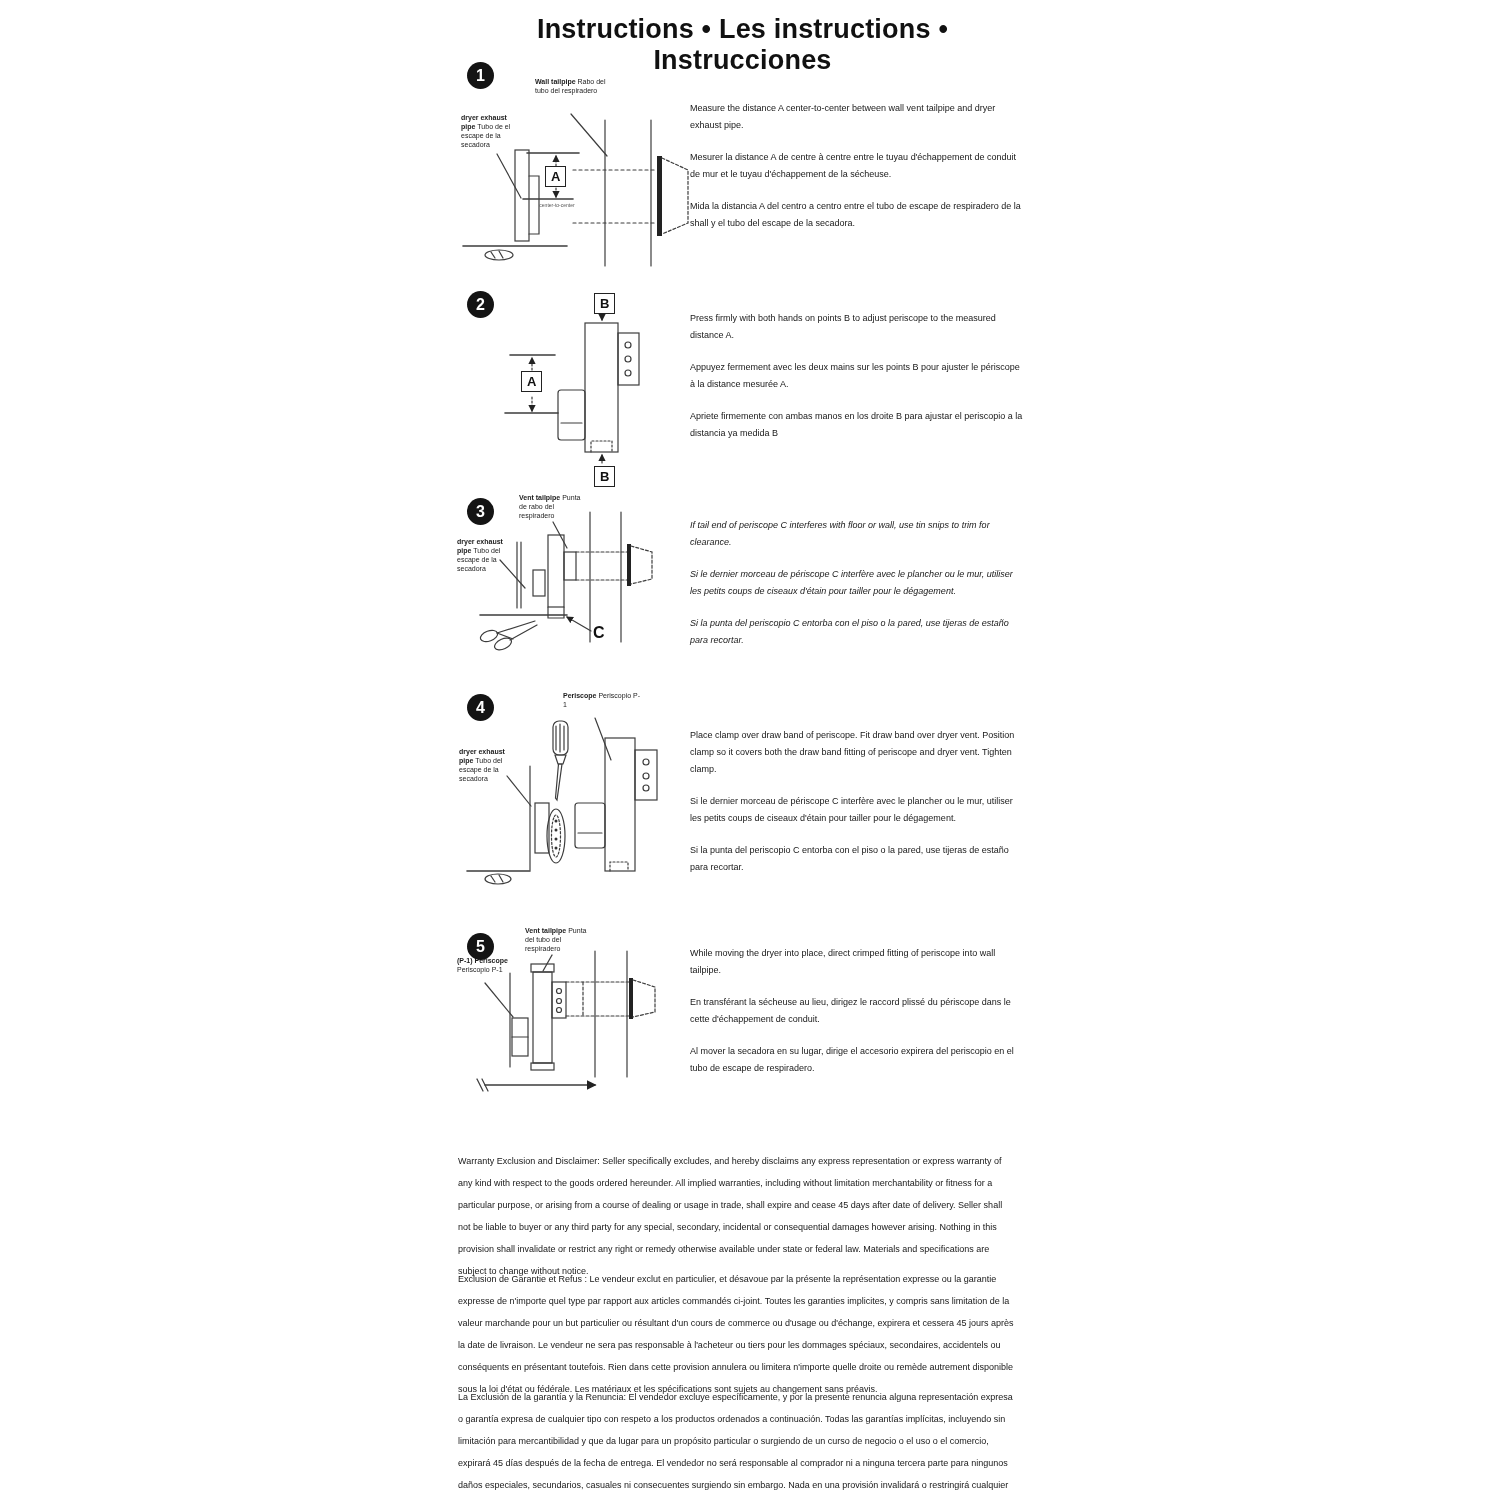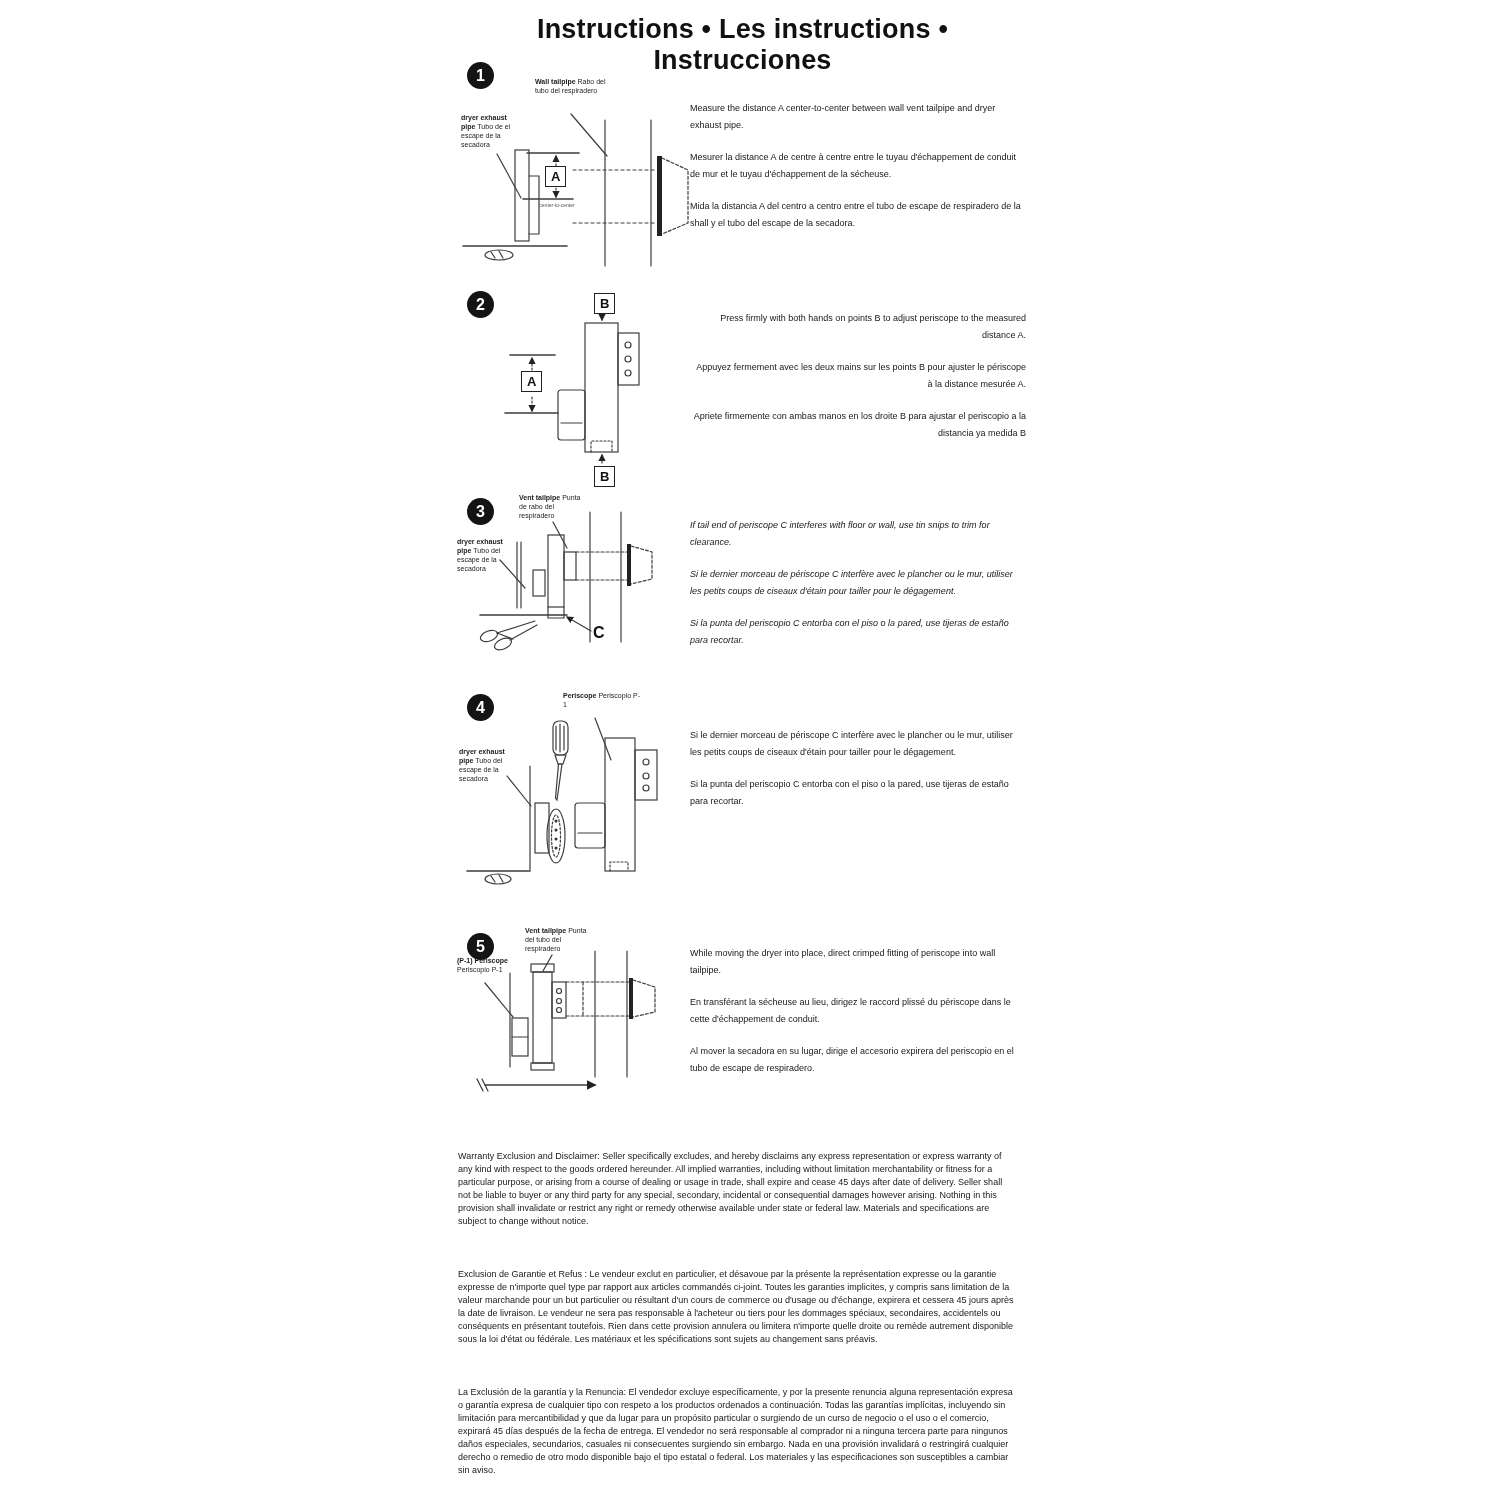--- a/index.html
+++ b/index.html
@@ -13,21 +13,21 @@
   .diag{position:absolute;left:0;top:0;}
   .art{position:absolute;left:0;top:0;}
   .dlabel{position:absolute;font-size:7px;line-height:1.28;color:#1c1c1c;font-weight:700;z-index:2;}
   .dlabel .es{font-weight:400;}
   .dimbox{position:absolute;border:1.5px solid #222;background:#fff;color:#111;font-weight:700;
           font-size:13px;line-height:1;padding:3px 5px;z-index:2;}
   .dimnote{position:absolute;font-size:5px;color:#555;z-index:2;}
   .cletter{position:absolute;font-size:16px;font-weight:700;color:#111;z-index:2;}
   .step-text{position:absolute;left:235px;width:336px;font-size:9px;line-height:17px;color:#181818;}
   .step-text p{margin:0 0 15px 0;}
-  .warranty{position:absolute;left:458px;width:558px;font-size:9px;line-height:13px;color:#181818;}
+  .warranty{position:absolute;left:458px;width:558px;font-size:9px;line-height:22px;color:#181818;}
 </style>
 </head>
 <body>
 
 <svg width="0" height="0" style="position:absolute">
   <defs>
     <marker id="ah" markerWidth="7" markerHeight="7" refX="5" refY="3" orient="auto">
       <path d="M0,0 L6,3 L0,6 z" fill="#222"></path>
     </marker>
   </defs>
@@ -98,21 +98,21 @@
           <line x1="55" y1="70" x2="100" y2="70" stroke-width="1.6"></line>
           <line x1="50" y1="128" x2="103" y2="128" stroke-width="1.6"></line>
           <line x1="77" y1="85" x2="77" y2="73" stroke-dasharray="2 2" marker-end="url(#ah)"></line>
           <line x1="77" y1="112" x2="77" y2="126" stroke-dasharray="2 2" marker-end="url(#ah)"></line>
         </g>
       </svg>
       <div class="dimbox" style="left:139px;top:8px;">B</div>
       <div class="dimbox" style="left:139px;top:181px;">B</div>
       <div class="dimbox" style="left:66px;top:86px;">A</div>
     </div>
-    <div class="step-text" style="top:25px;text-align:right;">
+    <div class="step-text" style="top:25px;">
       <p>Press firmly with both hands on points B to adjust periscope to the measured distance A.</p>
       <p>Appuyez fermement avec les deux mains sur les points B pour ajuster le périscope à la distance mesurée A.</p>
       <p>Apriete firmemente con ambas manos en los droite B para ajustar el periscopio a la distancia ya medida B</p>
     </div>
   </div>
 
   <div class="step" style="top:490px;height:180px;">
     <div class="badge" style="left:12px;top:8px;">3</div>
     <div class="diag" style="width:240px;height:180px;">
       <svg class="art" width="240" height="180" viewBox="0 0 240 180">
@@ -195,20 +195,21 @@
       <div class="dlabel" style="left:108px;top:4px;width:78px;">
         <span class="en">Periscope</span>
         <span class="es">Periscopio P-1</span>
       </div>
       <div class="dlabel" style="left:4px;top:60px;width:56px;">
         <span class="en">dryer exhaust pipe</span>
         <span class="es">Tubo del escape de la secadora</span>
       </div>
     </div>
     <div class="step-text" style="top:39px;">
+      <p>Place clamp over draw band of periscope. Fit draw band over dryer vent. Position clamp so it covers both the draw band fitting of periscope and dryer vent. Tighten clamp.</p>
       <p>Si le dernier morceau de périscope C interfère avec le plancher ou le mur, utiliser les petits coups de ciseaux d'étain pour tailler pour le dégagement.</p>
       <p>Si la punta del periscopio C entorba con el piso o la pared, use tijeras de estaño para recortar.</p>
     </div>
   </div>
 
   <div class="step" style="top:925px;height:182px;">
     <div class="badge" style="left:12px;top:8px;">5</div>
     <div class="diag" style="width:240px;height:182px;">
       <svg class="art" width="240" height="182" viewBox="0 0 240 182">
         <g fill="none" stroke="#3d3d3d" stroke-width="1.2" stroke-linecap="round">

